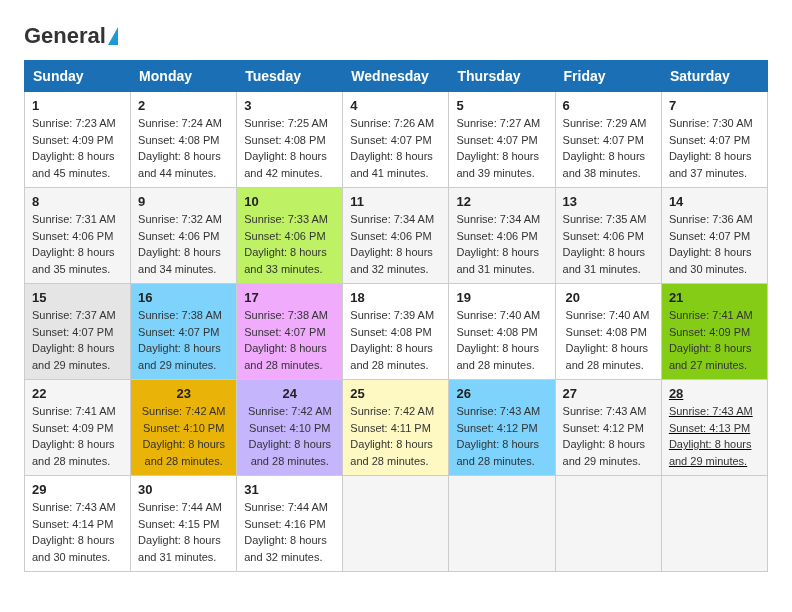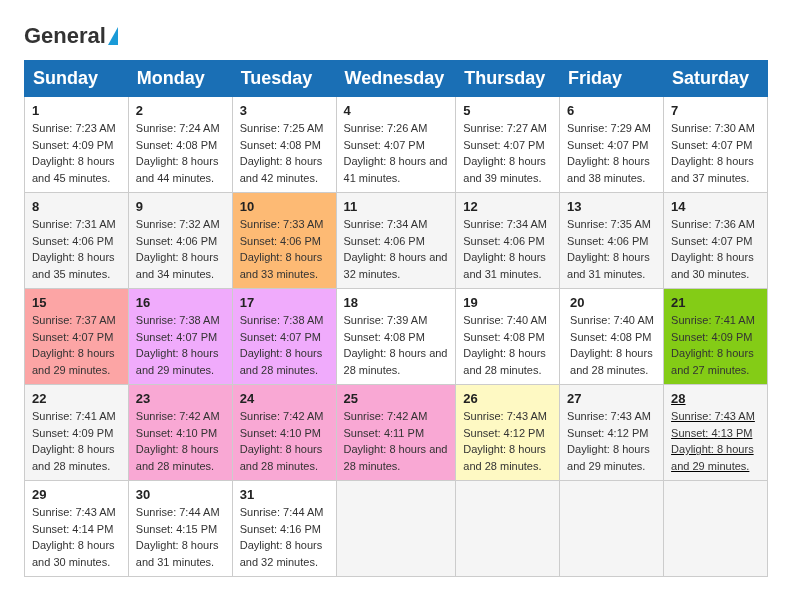--- a/index.html
+++ b/index.html
@@ -58,21 +58,21 @@
       width: 100%;
       border-collapse: collapse;
       margin-top: 10px;
       font-size: 11.5px;
     }
     .calendar-table thead th {
       background-color: #1a6fb5;
       color: #fff;
       text-align: left;
       padding: 7px 8px;
-      font-size: 18px;
+      font-size: 14px;
       font-weight: bold;
       border: 1px solid #1a6fb5;
     }
     .calendar-table tbody td {
       border: 1px solid #ccc;
       vertical-align: top;
       padding: 6px 7px;
       background: #fff;
       min-width: 100px;
       height: 80px;
@@ -134,41 +134,41 @@
         <td style="background: rgb(255, 255, 255);"><span class="day-num">2</span><span class="day-info">Sunrise: 7:24 AM<br>Sunset: 4:08 PM<br>Daylight: 8 hours and 44 minutes.</span></td>
         <td style="background: rgb(255, 255, 255);"><span class="day-num">3</span><span class="day-info">Sunrise: 7:25 AM<br>Sunset: 4:08 PM<br>Daylight: 8 hours and 42 minutes.</span></td>
         <td style="background: rgb(255, 255, 255);"><span class="day-num">4</span><span class="day-info">Sunrise: 7:26 AM<br>Sunset: 4:07 PM<br>Daylight: 8 hours and 41 minutes.</span></td>
         <td style="background: rgb(255, 255, 255);"><span class="day-num">5</span><span class="day-info">Sunrise: 7:27 AM<br>Sunset: 4:07 PM<br>Daylight: 8 hours and 39 minutes.</span></td>
         <td style="background: rgb(255, 255, 255);"><span class="day-num">6</span><span class="day-info">Sunrise: 7:29 AM<br>Sunset: 4:07 PM<br>Daylight: 8 hours and 38 minutes.</span></td>
         <td style="background: rgb(255, 255, 255);"><span class="day-num">7</span><span class="day-info">Sunrise: 7:30 AM<br>Sunset: 4:07 PM<br>Daylight: 8 hours and 37 minutes.</span></td>
       </tr>
       <tr>
         <td style="background: rgb(245, 245, 245);"><span class="day-num">8</span><span class="day-info">Sunrise: 7:31 AM<br>Sunset: 4:06 PM<br>Daylight: 8 hours and 35 minutes.</span></td>
         <td style="background: rgb(245, 245, 245);"><span class="day-num">9</span><span class="day-info">Sunrise: 7:32 AM<br>Sunset: 4:06 PM<br>Daylight: 8 hours and 34 minutes.</span></td>
-        <td style="background: #fdba74;"><span class="day-num">10</span><span class="day-info">Sunrise: 7:33 AM<br>Sunset: 4:06 PM<br>Daylight: 8 hours and 33 minutes.</span></td>
+        <td style="background: #bef264;"><span class="day-num">10</span><span class="day-info">Sunrise: 7:33 AM<br>Sunset: 4:06 PM<br>Daylight: 8 hours and 33 minutes.</span></td>
         <td style="background: rgb(245, 245, 245);"><span class="day-num">11</span><span class="day-info">Sunrise: 7:34 AM<br>Sunset: 4:06 PM<br>Daylight: 8 hours and 32 minutes.</span></td>
         <td style="background: rgb(245, 245, 245);"><span class="day-num">12</span><span class="day-info">Sunrise: 7:34 AM<br>Sunset: 4:06 PM<br>Daylight: 8 hours and 31 minutes.</span></td>
         <td style="background: rgb(245, 245, 245);"><span class="day-num">13</span><span class="day-info">Sunrise: 7:35 AM<br>Sunset: 4:06 PM<br>Daylight: 8 hours and 31 minutes.</span></td>
         <td style="background: rgb(245, 245, 245);"><span class="day-num">14</span><span class="day-info">Sunrise: 7:36 AM<br>Sunset: 4:07 PM<br>Daylight: 8 hours and 30 minutes.</span></td>
       </tr>
       <tr>
-        <td style="background: #fca5a5; margin-top: 43px;"><span class="day-num">15</span><span class="day-info">Sunrise: 7:37 AM<br>Sunset: 4:07 PM<br>Daylight: 8 hours and 29 minutes.</span></td>
-        <td style="background: #f0abfc; margin-top: 8px;"><span class="day-num">16</span><span class="day-info">Sunrise: 7:38 AM<br>Sunset: 4:07 PM<br>Daylight: 8 hours and 29 minutes.</span></td>
+        <td style="background: #e5e5e5; margin-top: 43px;"><span class="day-num">15</span><span class="day-info">Sunrise: 7:37 AM<br>Sunset: 4:07 PM<br>Daylight: 8 hours and 29 minutes.</span></td>
+        <td style="background: #7dd3fc; margin-top: 8px;"><span class="day-num">16</span><span class="day-info">Sunrise: 7:38 AM<br>Sunset: 4:07 PM<br>Daylight: 8 hours and 29 minutes.</span></td>
         <td style="background: #f0abfc;"><span class="day-num">17</span><span class="day-info">Sunrise: 7:38 AM<br>Sunset: 4:07 PM<br>Daylight: 8 hours and 28 minutes.</span></td>
         <td style="background: rgb(255, 255, 255);"><span class="day-num">18</span><span class="day-info">Sunrise: 7:39 AM<br>Sunset: 4:08 PM<br>Daylight: 8 hours and 28 minutes.</span></td>
         <td style="background: rgb(255, 255, 255); margin-left: 10px;"><span class="day-num">19</span><span class="day-info">Sunrise: 7:40 AM<br>Sunset: 4:08 PM<br>Daylight: 8 hours and 28 minutes.</span></td>
         <td style="background: rgb(255, 255, 255); padding-left: 10px;"><span class="day-num">20</span><span class="day-info">Sunrise: 7:40 AM<br>Sunset: 4:08 PM<br>Daylight: 8 hours and 28 minutes.</span></td>
         <td style="background: #84cc16;"><span class="day-num">21</span><span class="day-info">Sunrise: 7:41 AM<br>Sunset: 4:09 PM<br>Daylight: 8 hours and 27 minutes.</span></td>
       </tr>
       <tr>
         <td style="background: rgb(245, 245, 245); margin-left: 18px;"><span class="day-num">22</span><span class="day-info">Sunrise: 7:41 AM<br>Sunset: 4:09 PM<br>Daylight: 8 hours and 28 minutes.</span></td>
-        <td style="background: #f9a8d4;"><span class="day-num">23</span><span class="day-info">Sunrise: 7:42 AM<br>Sunset: 4:10 PM<br>Daylight: 8 hours and 28 minutes.</span></td>
-        <td style="background: #f9a8d4;"><span class="day-num">24</span><span class="day-info">Sunrise: 7:42 AM<br>Sunset: 4:10 PM<br>Daylight: 8 hours and 28 minutes.</span></td>
-        <td style="background: #f9a8d4;"><span class="day-num">25</span><span class="day-info">Sunrise: 7:42 AM<br>Sunset: 4:11 PM<br>Daylight: 8 hours and 28 minutes.</span></td>
-        <td style="background: #fef9c3;"><span class="day-num">26</span><span class="day-info">Sunrise: 7:43 AM<br>Sunset: 4:12 PM<br>Daylight: 8 hours and 28 minutes.</span></td>
+        <td style="background: #eab308; text-align: center;"><span class="day-num">23</span><span class="day-info">Sunrise: 7:42 AM<br>Sunset: 4:10 PM<br>Daylight: 8 hours and 28 minutes.</span></td>
+        <td style="background: #c4b5fd; text-align: center;"><span class="day-num">24</span><span class="day-info">Sunrise: 7:42 AM<br>Sunset: 4:10 PM<br>Daylight: 8 hours and 28 minutes.</span></td>
+        <td style="background: #fef9c3;"><span class="day-num">25</span><span class="day-info">Sunrise: 7:42 AM<br>Sunset: 4:11 PM<br>Daylight: 8 hours and 28 minutes.</span></td>
+        <td style="background: #7dd3fc;"><span class="day-num">26</span><span class="day-info">Sunrise: 7:43 AM<br>Sunset: 4:12 PM<br>Daylight: 8 hours and 28 minutes.</span></td>
         <td style="background: rgb(245, 245, 245);"><span class="day-num">27</span><span class="day-info">Sunrise: 7:43 AM<br>Sunset: 4:12 PM<br>Daylight: 8 hours and 29 minutes.</span></td>
         <td style="background: rgb(245, 245, 245); text-decoration: underline;"><span class="day-num">28</span><span class="day-info">Sunrise: 7:43 AM<br>Sunset: 4:13 PM<br>Daylight: 8 hours and 29 minutes.</span></td>
       </tr>
       <tr>
         <td style="background: rgb(255, 255, 255);"><span class="day-num">29</span><span class="day-info">Sunrise: 7:43 AM<br>Sunset: 4:14 PM<br>Daylight: 8 hours and 30 minutes.</span></td>
         <td style="background: rgb(255, 255, 255); margin-left: 13px;"><span class="day-num">30</span><span class="day-info">Sunrise: 7:44 AM<br>Sunset: 4:15 PM<br>Daylight: 8 hours and 31 minutes.</span></td>
         <td style="background: rgb(255, 255, 255);"><span class="day-num">31</span><span class="day-info">Sunrise: 7:44 AM<br>Sunset: 4:16 PM<br>Daylight: 8 hours and 32 minutes.</span></td>
         <td class="empty-cell" style="background: rgb(240, 240, 240);"></td>
         <td class="empty-cell" style="background: rgb(240, 240, 240);"></td>
         <td class="empty-cell" style="background: rgb(240, 240, 240);"></td>

